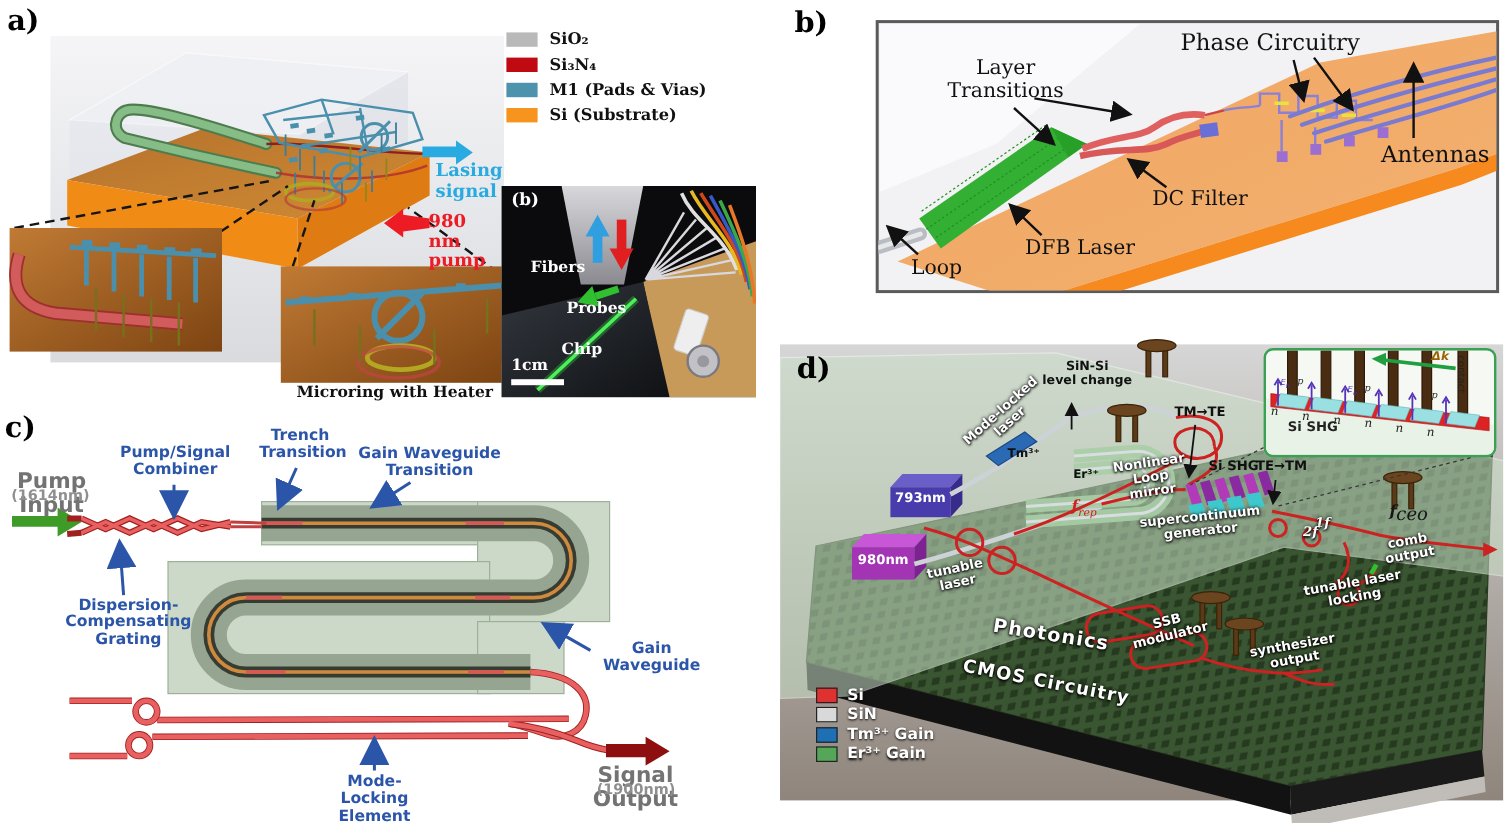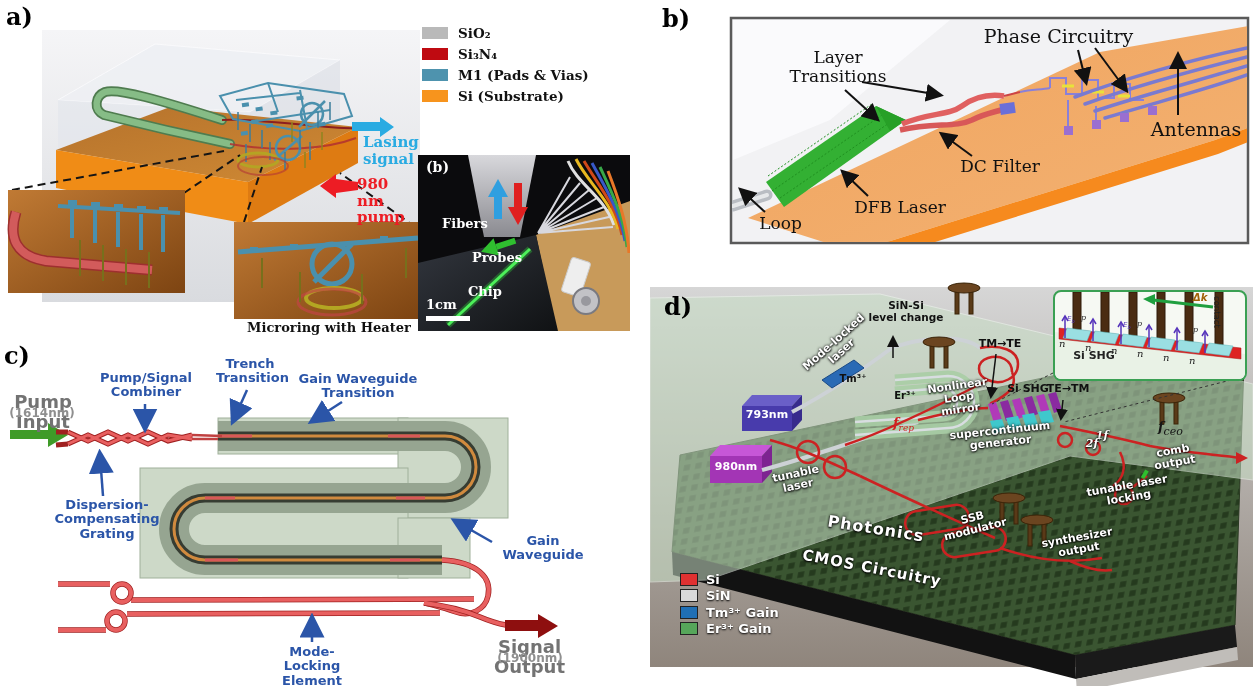--- a/index.html
+++ b/index.html
@@ -492,21 +492,21 @@
     <div class="lbl" style="left:243px;top:136px;color:#d02020;font-size:13px;"><span class="ital" style="font-weight:bold;">f</span><sub style="font-size:9px;" class="ital">rep</sub></div>
     <div class="lbl sans d-white" style="left:118px;top:188px;width:58px;transform:rotate(-12deg);">tunable
 laser</div>
     <div class="lbl sans d-black" style="left:322px;top:58px;width:56px;">TM→TE</div>
     <div class="lbl sans d-black" style="left:352px;top:103px;width:52px;">Si SHG</div>
     <div class="lbl sans d-black" style="left:390px;top:103px;width:56px;">TE→TM</div>
     <div class="lbl sans d-white" style="left:300px;top:145px;width:100px;transform:rotate(-6deg);">supercontinuum
 generator</div>
     <div class="lbl d-white ital" style="left:404px;top:150px;width:20px;margin-left:38px;">1f</div>
     <div class="lbl d-white ital" style="left:432px;top:158px;width:20px;">2f</div>
-    <div class="lbl" style="left:508px;top:140px;color:#151515;font-size:13px;"><span class="ital" style="font-weight:bold;">f</span><sub style="font-size:11px;text-align:right;" class="ital">ceo</sub></div>
+    <div class="lbl" style="left:508px;top:140px;color:#151515;font-size:13px;"><span class="ital" style="font-weight:bold;">f</span><sub style="font-size:15px;text-align:right;" class="ital">ceo</sub></div>
     <div class="lbl sans d-white" style="left:496px;top:165px;width:56px;transform:rotate(-10deg);">comb
 output</div>
     <div class="lbl sans d-white" style="left:432px;top:200px;width:92px;transform:rotate(-10deg);">tunable laser
 locking</div>
     <div class="lbl sans d-white" style="left:168px;top:240px;width:116px;font-size:16px;letter-spacing:1px;transform:rotate(9deg);">Photonics</div>
     <div class="lbl sans d-white" style="left:288px;top:232px;width:72px;transform:rotate(-14deg);">SSB
 modulator</div>
     <div class="lbl sans d-white" style="left:142px;top:280px;width:160px;font-size:15px;letter-spacing:1px;transform:rotate(11deg);">CMOS Circuitry</div>
     <div class="lbl sans d-white" style="left:382px;top:252px;width:92px;transform:rotate(-10deg);">synthesizer
 output</div>

